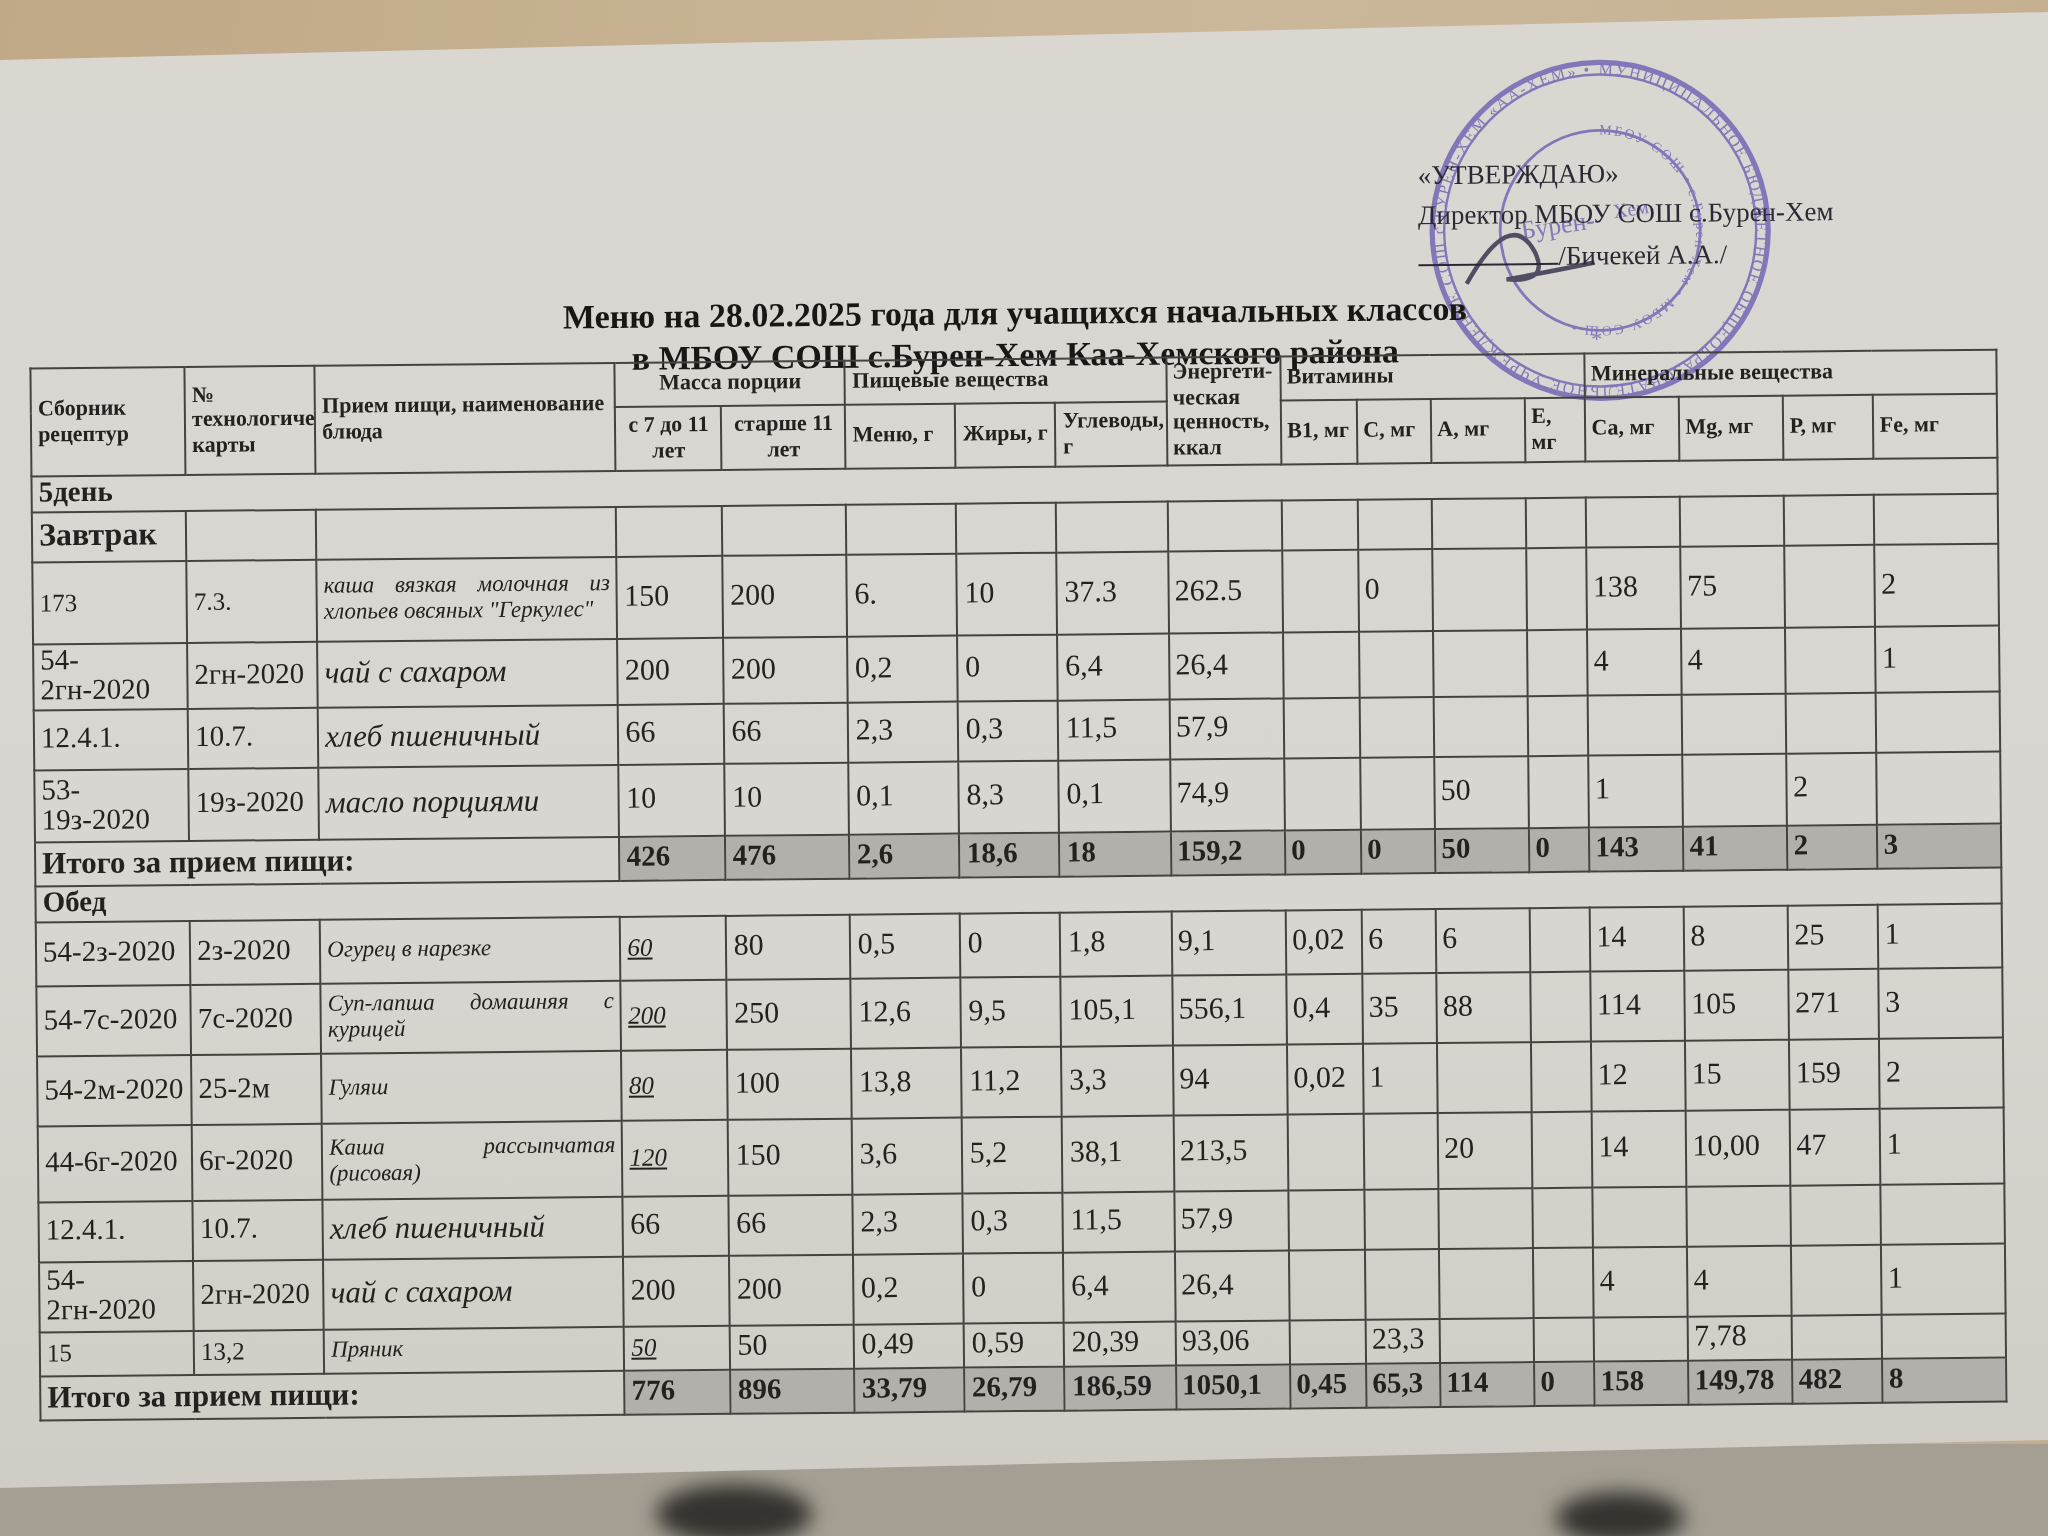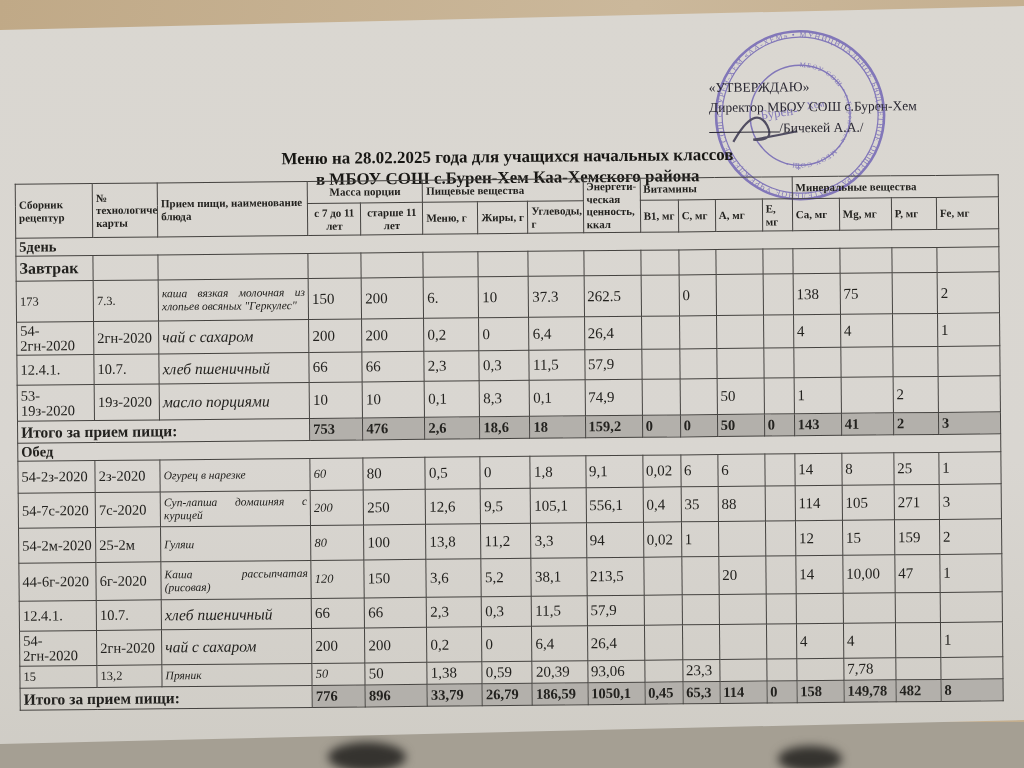--- a/index.html
+++ b/index.html
@@ -30,21 +30,21 @@
   .menu th{font-size:11px;font-weight:bold;text-align:left;line-height:1.15;background:transparent;}
   .menu th.ctr{text-align:center;}
   .menu th.energy{font-size:11px;vertical-align:top;}
   .menu td{font-size:15px;}
   td.section{font-weight:bold;font-size:14.5px;padding:0 3px;}
   td.meal{font-weight:bold;font-size:16px;}
   td.code{font-size:14.5px;line-height:1.05;}
   td.code-sm{font-size:12.5px;}
   td.nm-lg{font-style:italic;font-size:15.5px;}
   td.nm-sm{font-style:italic;font-size:11.5px;line-height:1.15;text-align:justify;}
-  td.m1i{font-style:italic;font-size:12.5px;}
+  td.m1i{font-style:italic;font-size:12.5px;text-decoration:underline;}
   td.total-label{font-weight:bold;font-size:15.5px;}
   td.total-val{font-weight:bold;font-size:14.5px;background:#b3b0ab;}
 </style>
 </head>
 <body>
 
 <div class="photo">
   <div class="surface"></div>
   <div class="blob" style="left:328px;top:742px;width:78px;height:30px;"></div>
   <div class="blob" style="left:778px;top:746px;width:64px;height:26px;"></div>
@@ -226,21 +226,21 @@
             <td class="num"></td>
             <td class="num">50</td>
             <td class="num"></td>
             <td class="num">1</td>
             <td class="num"></td>
             <td class="num">2</td>
             <td class="num"></td>
           </tr>
           <tr style="height: 22px;">
             <td colspan="3" class="total-label">Итого за прием пищи:</td>
-            <td class="total-val">753</td>
+            <td class="total-val">426</td>
             <td class="total-val">476</td>
             <td class="total-val">2,6</td>
             <td class="total-val">18,6</td>
             <td class="total-val">18</td>
             <td class="total-val">159,2</td>
             <td class="total-val">0</td>
             <td class="total-val">0</td>
             <td class="total-val">50</td>
             <td class="total-val">0</td>
             <td class="total-val">143</td>
@@ -364,21 +364,21 @@
             <td class="num">4</td>
             <td class="num"></td>
             <td class="num">1</td>
           </tr>
           <tr style="height: 22px;">
             <td class="code-sm">15</td>
             <td class="code-sm">13,2</td>
             <td class="nm-sm">Пряник</td>
             <td class="m1i">50</td>
             <td class="num">50</td>
-            <td class="num">1,38</td>
+            <td class="num">0,49</td>
             <td class="num">0,59</td>
             <td class="num">20,39</td>
             <td class="num">93,06</td>
             <td class="num"></td>
             <td class="num">23,3</td>
             <td class="num"></td>
             <td class="num"></td>
             <td class="num"></td>
             <td class="num">7,78</td>
             <td class="num"></td>

